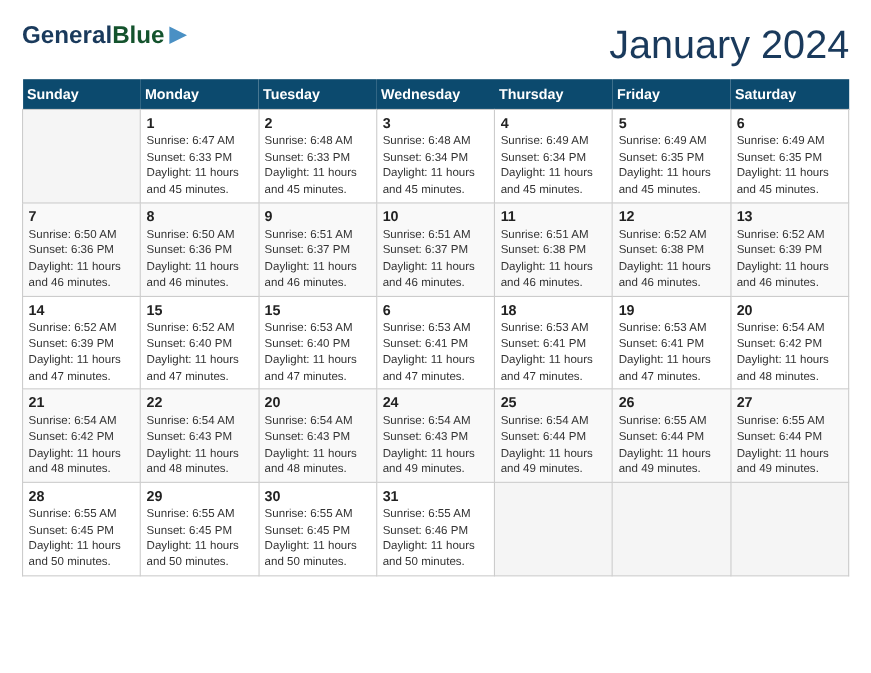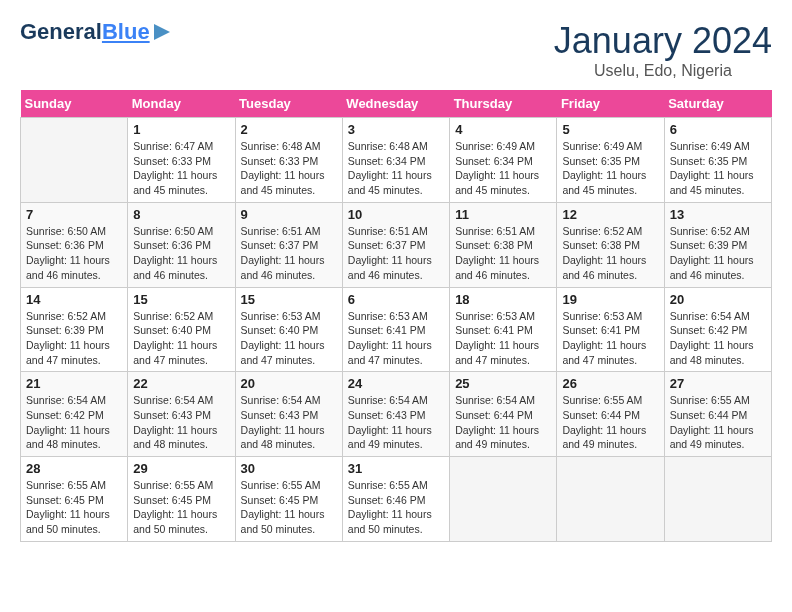--- a/index.html
+++ b/index.html
@@ -16,22 +16,21 @@
       align-items: flex-start;
       margin-bottom: 10px;
     }
     .logo-text {
       font-size: 22px;
       font-weight: bold;
       color: #1a3a5c;
       line-height: 1.1;
     }
     .logo-text span {
-      color: #3b82f6;
-      text-decoration: underline;
+      color: #14532d;
     }
     .logo-icon {
       width: 20px;
       height: 20px;
       margin-left: 2px;
     }
     .title-block {
       text-align: center;
     }
     .main-title {
@@ -42,21 +41,21 @@
     .subtitle {
       font-size: 16px;
       color: #555;
     }
     table {
       width: 100%;
       border-collapse: collapse;
       font-size: 11px;
     }
     thead tr th {
-      background-color: #ec4899;
+      background-color: #0c4a6e;
       color: #fff;
       padding: 6px 4px;
       text-align: left;
       font-size: 13px;
       font-weight: bold;
     }
     tbody tr td {
       border: 1px solid #ccc;
       vertical-align: top;
       padding: 4px 5px;
@@ -99,21 +98,20 @@
       <span class="logo-text">
         General<span>Blue</span>
       </span>
       <svg class="logo-icon" viewBox="0 0 20 20">
         <polygon points="2,2 18,10 2,18" fill="#4a90c4"></polygon>
       </svg>
     </div>
   </div>
   <div class="title-block">
     <div class="main-title">January 2024</div>
-    <div class="subtitle">Uselu, Edo, Nigeria</div>
   </div>
 </div>
 
 <table>
   <thead>
     <tr>
     <th>Sunday</th>
         <th>Monday</th>
         <th>Tuesday</th>
         <th>Wednesday</th>

